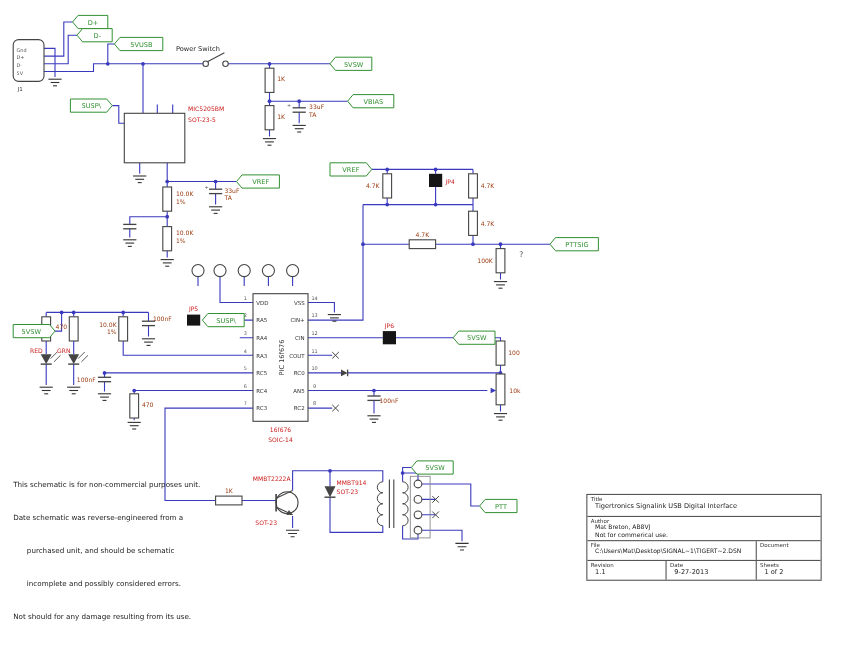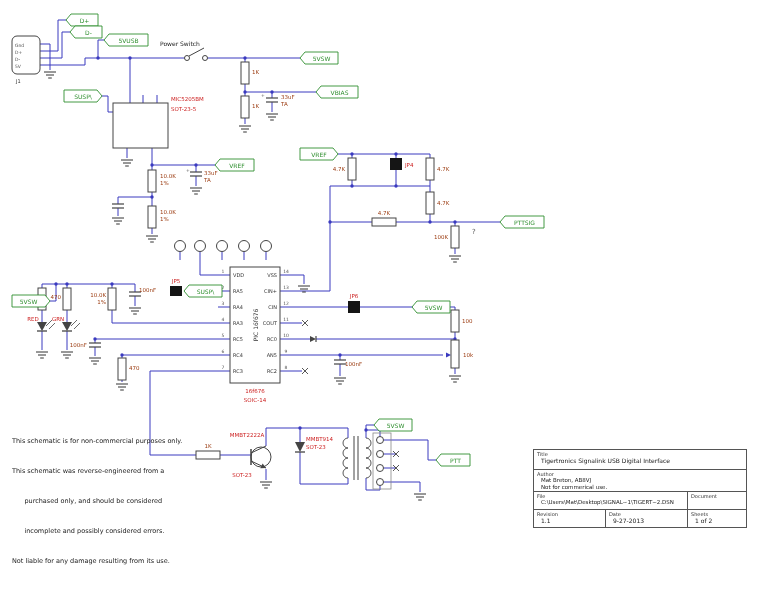--- a/index.html
+++ b/index.html
@@ -347,25 +347,25 @@
         </g>
     <g>
           <polygon class="lbl" points="436,460 441,454 470,454 470,466 441,466"></polygon>
           <text class="tn mid" x="455.5" y="462.5">PTT</text>
         </g>
   </g>
 </svg>
 
 
 <div class="notes">
-  <div class="note-line">This schematic is for non-commercial purposes only.</div>
-  <div class="note-line">This schematic was reverse-engineered from a</div>
-  <div class="note-line">      purchased only, and should be considered</div>
+  <div class="note-line">This schematic is for non-commercial purposes unit.</div>
+  <div class="note-line">Date schematic was reverse-engineered from a</div>
+  <div class="note-line">      purchased unit, and should be schematic</div>
   <div class="note-line">      incomplete and possibly considered errors.</div>
-  <div class="note-line">Not liable for any damage resulting from its use.</div>
+  <div class="note-line">Not should for any damage resulting from its use.</div>
   <div class="note-line"></div>
   
   
   
 </div>
 
 
 <div class="tb">
   <div class="tb-row" style="height:20px">
     <div class="tb-cell" style="flex:1">

